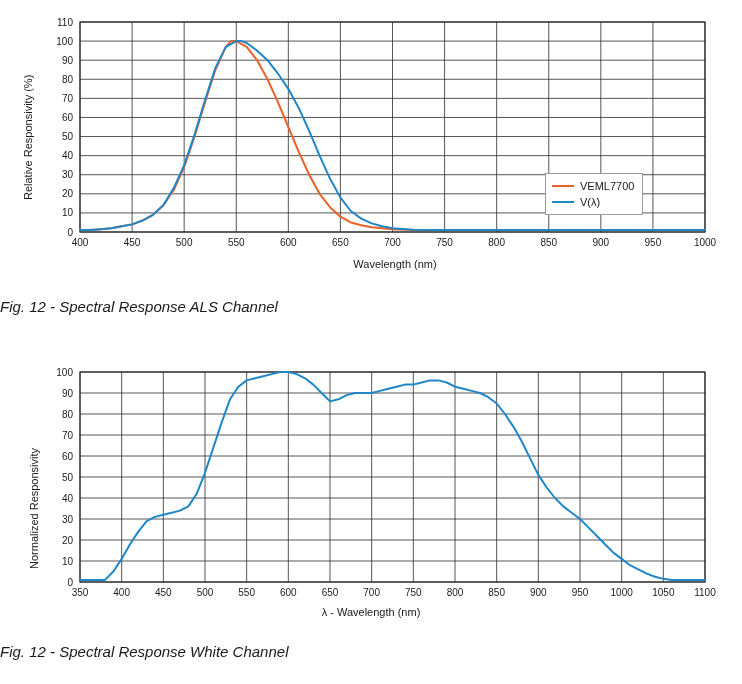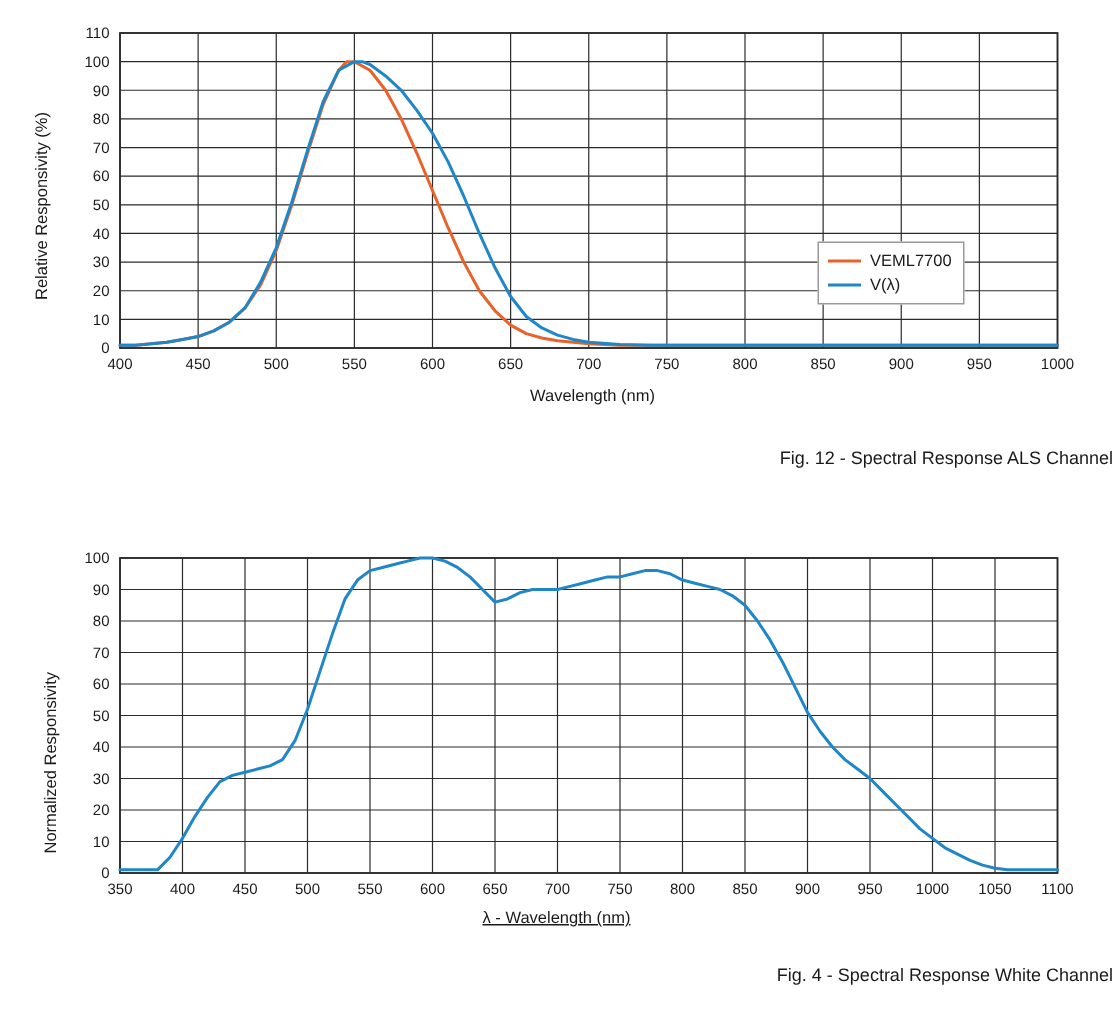--- a/index.html
+++ b/index.html
@@ -13,23 +13,24 @@
     font-family: "Liberation Sans", sans-serif;
     color: #1a1a1a;
     position: relative;
     overflow: hidden;
   }
   .figure {
     position: relative;
     width: 742px;
   }
   .fig-caption {
-    text-align: right;
-    font-size: 12px;
-    color: #1a1a1a;
+    text-align: left;
+    font-size: 15px;
+    color: #1a1a1a;
+    font-style: italic;
   }
   .chart-wrap {
     position: relative;
   }
   .y-axis-title {
     position: absolute;
     transform-origin: 0 0;
     transform: rotate(-90deg);
     font-size: 11px;
     white-space: nowrap;
@@ -51,20 +52,21 @@
     fill: #1a1a1a;
     font-family: "Liberation Sans", sans-serif;
   }
   .legend-box {
     position: absolute;
     border: 1px solid #9a9a9a;
     background: #ffffff;
     padding: 4px 8px 4px 6px;
     font-size: 11px;
     line-height: 16px;
+    margin-top: 12px;
   }
   .legend-row {
     display: flex;
     align-items: center;
     white-space: nowrap;
   }
   .legend-swatch {
     width: 22px;
     height: 2px;
     margin-right: 6px;
@@ -203,16 +205,16 @@
         <text x="73" y="84.5" text-anchor="end" class="tick-label">70</text>
         <line x1="80" y1="60" x2="705" y2="60" stroke="#2b2b2b" stroke-width="0.8"></line>
         <text x="73" y="63.5" text-anchor="end" class="tick-label">80</text>
         <line x1="80" y1="39" x2="705" y2="39" stroke="#2b2b2b" stroke-width="0.8"></line>
         <text x="73" y="42.5" text-anchor="end" class="tick-label">90</text>
         <line x1="80" y1="18" x2="705" y2="18" stroke="#2b2b2b" stroke-width="0.8"></line>
         <text x="73" y="21.5" text-anchor="end" class="tick-label">100</text>
         <rect x="80" y="18" width="625" height="210" fill="none" stroke="#2b2b2b" stroke-width="1.2"></rect>
         <path d="M80.00,225.90 L88.33,225.90 L96.67,225.90 L105.00,225.90 L113.33,217.50 L121.67,204.90 L130.00,190.20 L138.33,177.60 L146.67,167.10 L155.00,162.90 L163.33,160.80 L171.67,158.70 L180.00,156.60 L188.33,152.40 L196.67,139.80 L205.00,118.80 L213.33,93.60 L221.67,68.40 L230.00,45.30 L238.33,32.70 L246.67,26.40 L255.00,24.30 L263.33,22.20 L271.67,20.10 L280.00,18.00 L288.33,18.00 L296.67,20.10 L305.00,24.30 L313.33,30.60 L321.67,39.00 L330.00,47.40 L338.33,45.30 L346.67,41.10 L355.00,39.00 L363.33,39.00 L371.67,39.00 L380.00,36.90 L388.33,34.80 L396.67,32.70 L405.00,30.60 L413.33,30.60 L421.67,28.50 L430.00,26.40 L438.33,26.40 L446.67,28.50 L455.00,32.70 L463.33,34.80 L471.67,36.90 L480.00,39.00 L488.33,43.20 L496.67,49.50 L505.00,60.00 L513.33,72.60 L521.67,87.30 L530.00,104.10 L538.33,120.90 L546.67,133.50 L555.00,144.00 L563.33,152.40 L571.67,158.70 L580.00,165.00 L588.33,173.40 L596.67,181.80 L605.00,190.20 L613.33,198.60 L621.67,204.90 L630.00,211.20 L638.33,215.40 L646.67,219.60 L655.00,222.75 L663.33,224.85 L671.67,225.90 L680.00,225.90 L688.33,225.90 L696.67,225.90 L705.00,225.90 " fill="none" stroke="#1f86c8" stroke-width="2" stroke-linejoin="round" stroke-linecap="round"></path>
       </svg>
-    <div class="x-axis-title" style="top:252px;text-decoration:underline;">λ - Wavelength (nm)</div>
+    <div class="x-axis-title" style="top:252px;">λ - Wavelength (nm)</div>
   </div>
-  <div class="fig-caption" style="margin-top:14px;">Fig. 4 - Spectral Response White Channel</div>
+  <div class="fig-caption" style="margin-top:14px;">Fig. 12 - Spectral Response White Channel</div>
 </div>
 
 </body></html>

